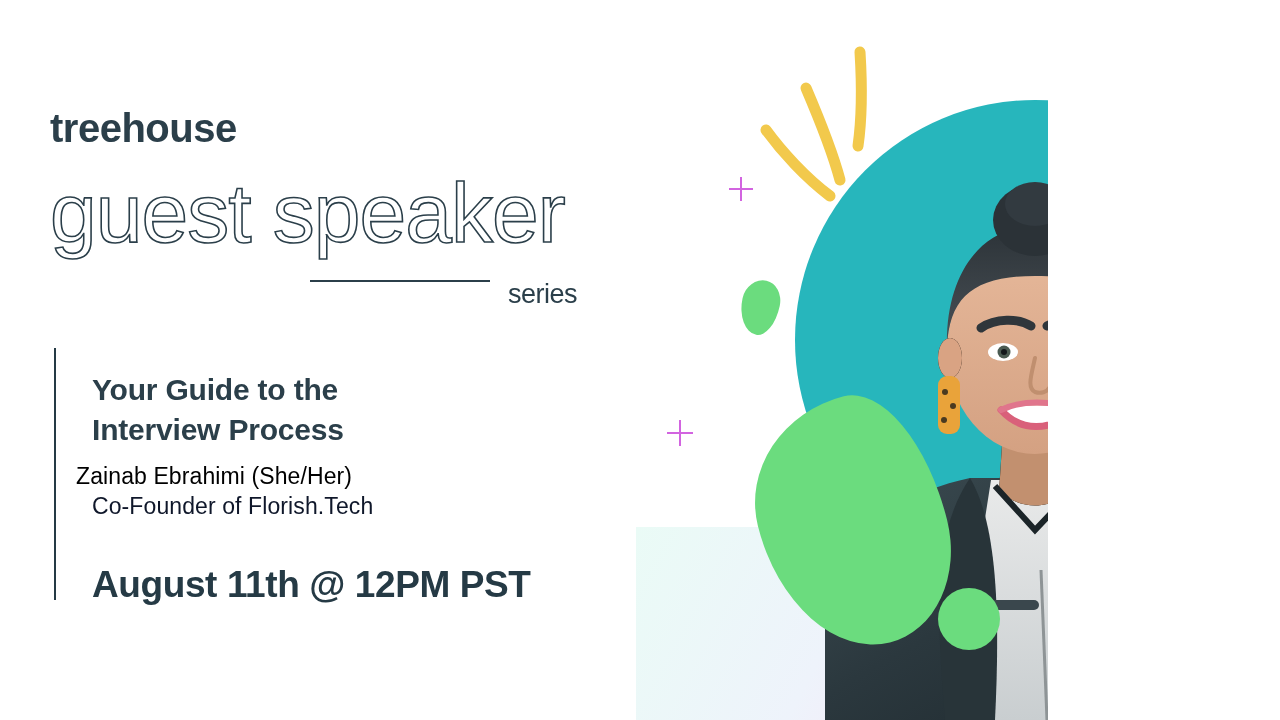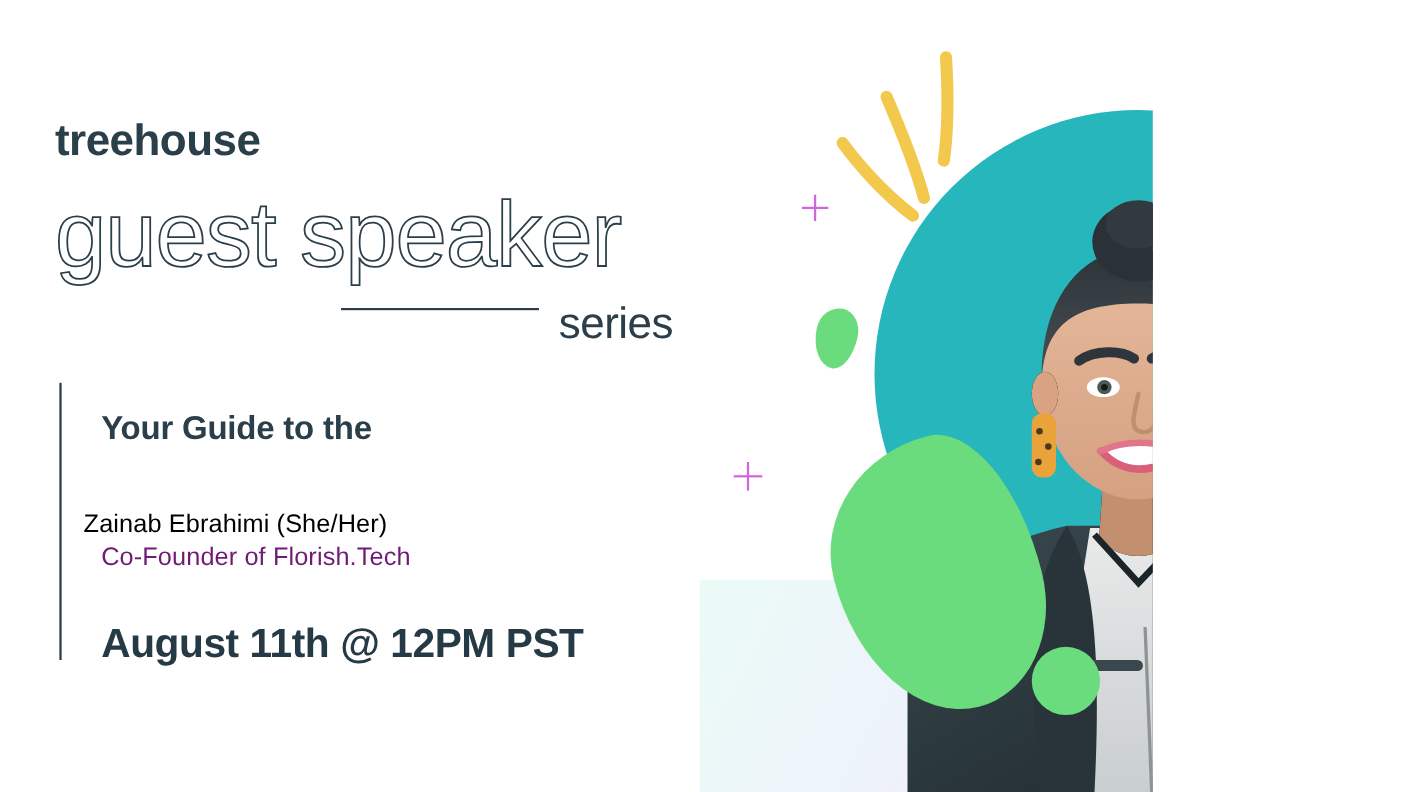--- a/index.html
+++ b/index.html
@@ -70,39 +70,39 @@
   }
   .headline-outline{
     position:absolute;left:46px;top:160px;width:640px;height:110px;
   }
   .series-row{
     position:absolute;left:310px;top:258px;width:320px;height:46px;
     display:flex;align-items:center;gap:18px;
   }
   .series-rule{flex:0 0 180px;height:2px;background:#2b3f4a;}
   .series-word{
-    font-size:40px;font-weight:400;color:#2b3f4a;line-height:1;letter-spacing:-0.5px;margin-top:26px;
+    font-size:27px;font-weight:400;color:#2b3f4a;line-height:1;letter-spacing:-0.5px;margin-top:26px;
   }
 
   .vrule{
     position:absolute;left:54px;top:348px;width:2px;height:252px;background:#253a45;
   }
 
   .talk-title{
     position:absolute;left:92px;top:370px;width:520px;
     font-size:30px;font-weight:700;color:#2b3f4a;line-height:1.32;
     letter-spacing:-0.2px;
   }
   .speaker-name{
     position:absolute;left:76px;top:462px;
     font-size:23px;font-weight:400;color:#000000;line-height:1.28;letter-spacing:0.1px;text-align:center;
   }
   .speaker-role{
     position:absolute;left:92px;top:492px;
-    font-size:23px;font-weight:400;color:#701a75;line-height:1.28;letter-spacing:0.1px;
+    font-size:23px;font-weight:400;color:#0f172a;line-height:1.28;letter-spacing:0.1px;
   }
   .datetime{
     position:absolute;left:92px;top:536px;
     font-size:37px;font-weight:700;color:#253a45;line-height:1.1;letter-spacing:-0.4px;margin-top:29px;
   }
 </style>
 </head>
 <body>
 
 <div id="stage">
@@ -229,19 +229,20 @@
 
   <div class="series-row">
     <div class="series-rule"></div>
     <div class="series-word">series</div>
   </div>
 
   <div class="vrule"></div>
 
   <div class="talk-title">
     <div>Your Guide to the</div>
+    <div>Interview Process</div>
   </div>
 
   <div class="speaker-name">Zainab Ebrahimi (She/Her)</div>
   <div class="speaker-role">Co-Founder of Florish.Tech</div>
   <div class="datetime">August 11th @ 12PM PST</div>
 
 </div>
 
 </body></html>

